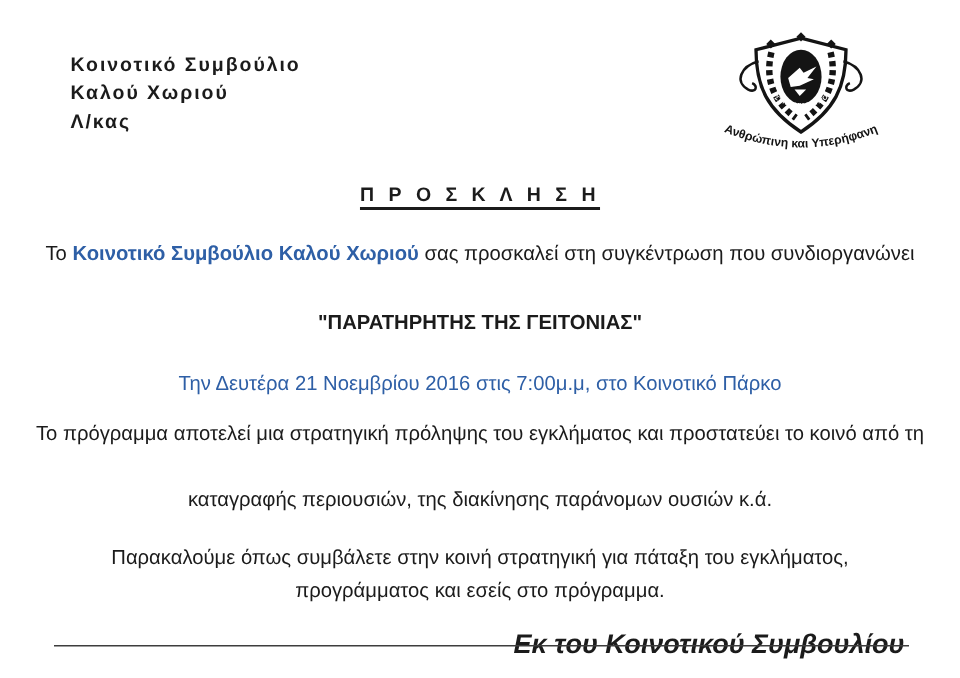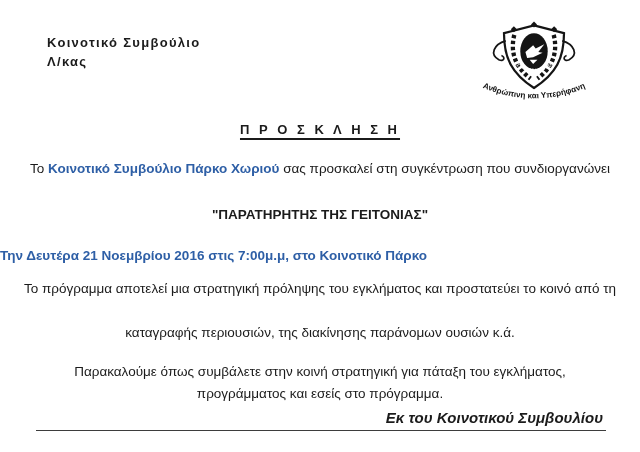--- a/index.html
+++ b/index.html
@@ -50,51 +50,52 @@
   .p1 { margin-top: 19px; }
   .highlight { color: var(--accent); font-weight: bold; }
   .program-title {
     margin-top: 25px;
     text-align: center;
     font-size: 13.5px;
     font-weight: bold;
   }
   .event-line {
     margin-top: 26px;
-    text-align: left;
+    text-align: center;
     font-size: 13.5px;
-    font-weight: bold;
+    font-weight: normal;
     color: var(--accent);
   }
   .p2 { margin-top: 15px; line-height: 22px; }
   .p3 { margin-top: 17px; line-height: 22px; }
   .closing {
     position: absolute;
     right: 37px;
-    bottom: 18px;
-    font-size: 15px;
+    bottom: 4px;
+    font-size: 18px;
     font-weight: bold;
     font-style: italic;
   }
   .footer-rule {
     position: absolute;
     left: 36px;
     right: 34px;
     bottom: 13px;
     border-top: 1.5px solid #3d3d3d;
   }
 </style>
 </head>
 <body>
 
 <div class="page">
 
   <div class="header-row">
     <div class="council">
       <div>Κοινοτικό Συμβούλιο</div>
+      <div>Καλού Χωριού</div>
       <div>Λ/κας</div>
     </div>
 
     <svg class="emblem" viewBox="0 0 140 102" aria-hidden="true">
       <defs>
         <path id="arcIn" d="M48 52 Q70 68 92 52"></path>
         <path id="arcOut" d="M8 78 Q70 104 132 78"></path>
       </defs>
 
       <path d="M70 6 L105 15 C105 44 96 62 70 79 C44 62 35 44 35 15 Z" fill="#ffffff" stroke="#141414" stroke-width="2.6"></path>
@@ -118,21 +119,21 @@
       </text>
       <text font-size="9.5" font-weight="bold" fill="#141414" font-family="Liberation Sans, sans-serif">
         <textPath href="#arcOut" startOffset="50%" text-anchor="middle">Ανθρώπινη και Υπερήφανη</textPath>
       </text>
     </svg>
   </div>
 
   <h1 class="doc-title">Π Ρ Ο Σ Κ Λ Η Σ Η</h1>
 
   <p class="para p1">
-    <span>Το </span><span class="highlight">Κοινοτικό Συμβούλιο Πάρκο Χωριού</span><span> σας προσκαλεί στη συγκέντρωση που συνδιοργανώνει</span><br>
+    <span>Το </span><span class="highlight">Κοινοτικό Συμβούλιο Καλού Χωριού</span><span> σας προσκαλεί στη συγκέντρωση που συνδιοργανώνει</span><br>
   </p>
 
   <div class="program-title">"ΠΑΡΑΤΗΡΗΤΗΣ ΤΗΣ ΓΕΙΤΟΝΙΑΣ"</div>
 
   <div class="event-line">Την Δευτέρα 21 Νοεμβρίου 2016 στις 7:00μ.μ, στο Κοινοτικό Πάρκο</div>
 
   <p class="para p2">
     <span>Το πρόγραμμα αποτελεί μια στρατηγική πρόληψης του εγκλήματος και προστατεύει το κοινό από τη</span><br>
     <br>
     <span>καταγραφής περιουσιών, της διακίνησης παράνομων ουσιών κ.ά.</span>

